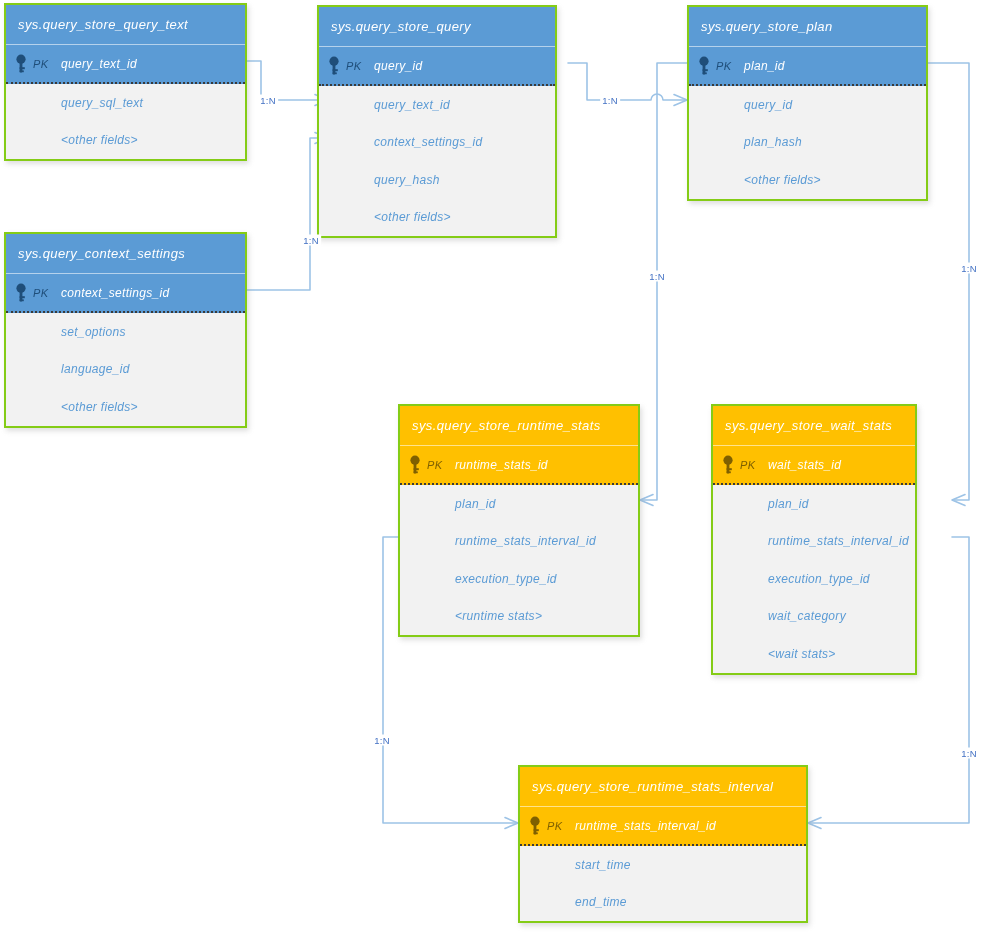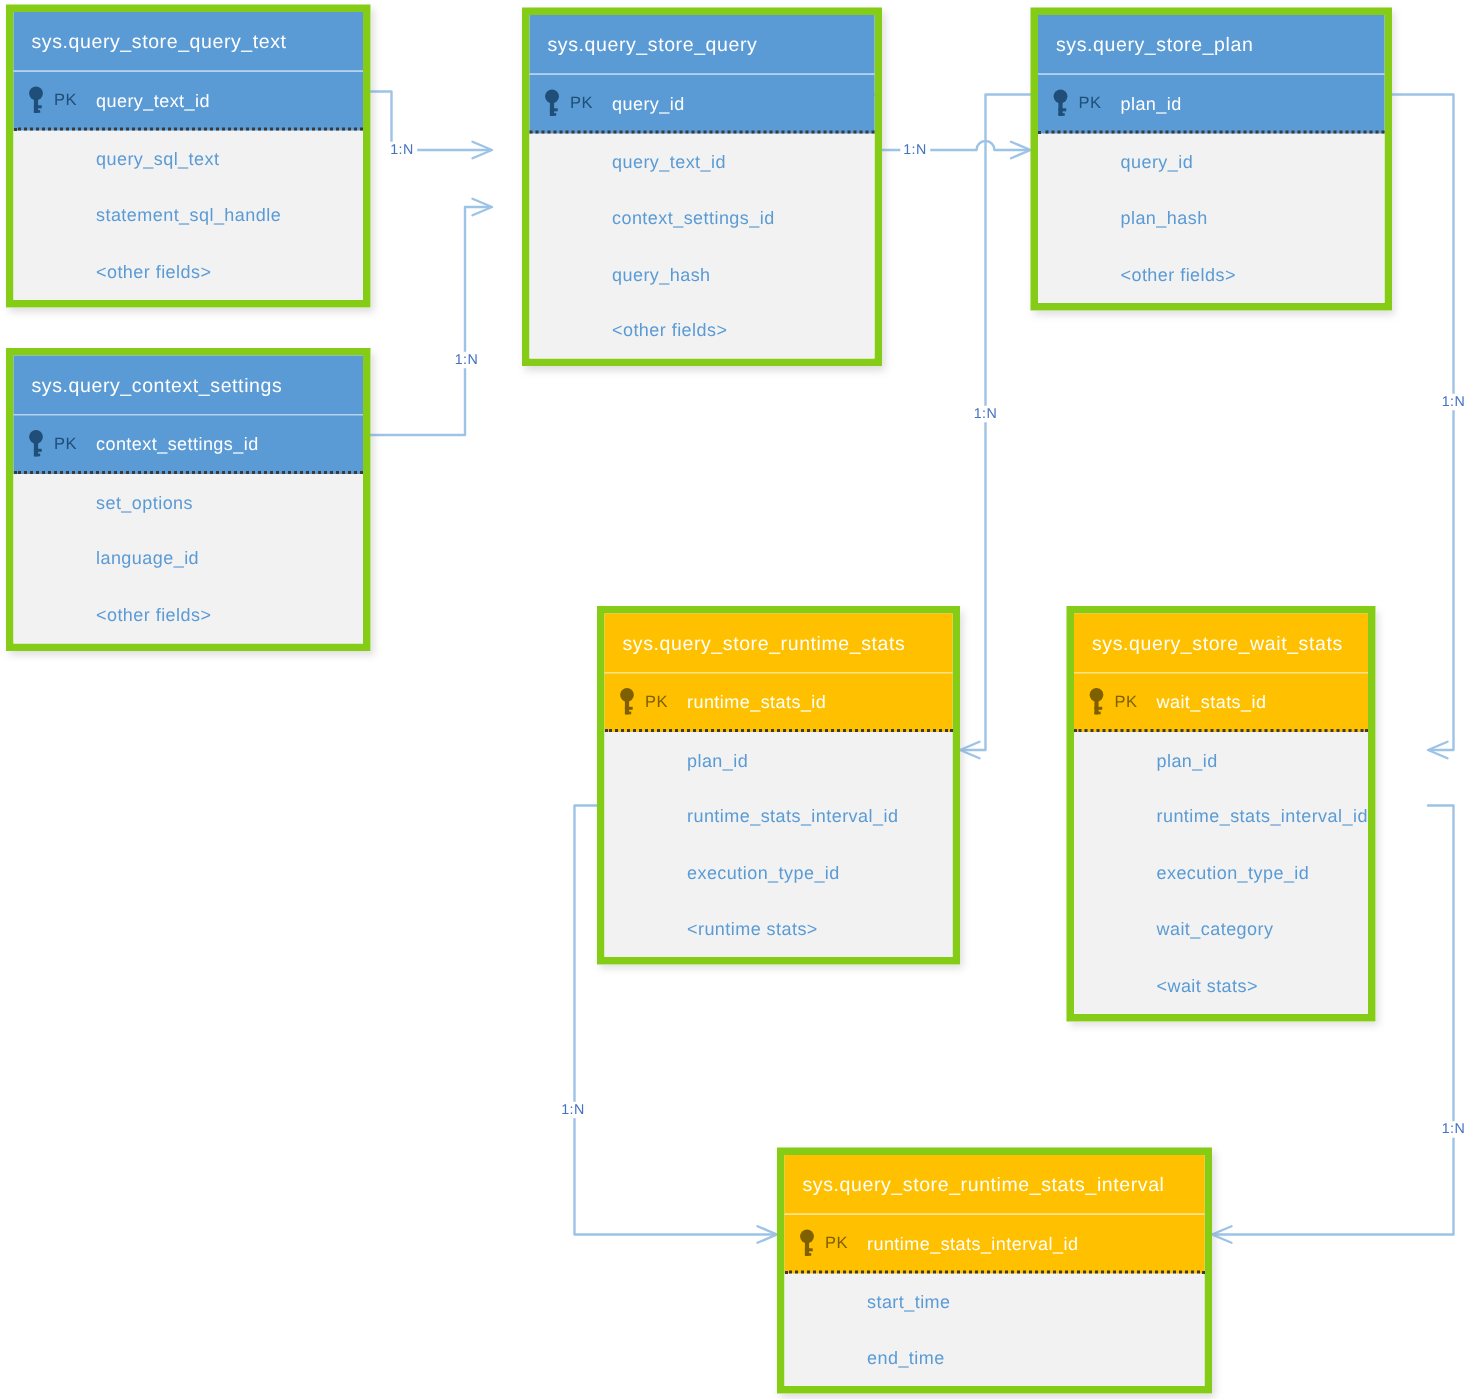--- a/index.html
+++ b/index.html
@@ -3,22 +3,22 @@
 <meta charset="utf-8">
 <style>
   html,body{margin:0;padding:0;background:#ffffff;}
   .canvas{
     position:relative;width:983px;height:933px;background:#ffffff;overflow:hidden;
     font-family:"Liberation Sans","DejaVu Sans",sans-serif;
   }
   .wires{position:absolute;left:0;top:0;width:983px;height:933px;pointer-events:none;}
   .wire{fill:none;stroke:#9dc3e6;stroke-width:1.6;stroke-linejoin:round;stroke-linecap:round;}
 
-  .tbl{position:absolute;box-sizing:border-box;border:5px solid #84cc16;
-       box-shadow:2px 3px 5px rgba(140,140,140,.28);}
+  .tbl{position:absolute;box-sizing:border-box;border:2px solid #84cc16;
+       box-shadow:2px 3px 5px rgba(140,140,140,.28);font-style:italic;}
   .tbl .title{
     height:39px;display:flex;align-items:center;padding-left:12px;
     color:#ffffff;font-size:13px;letter-spacing:.4px;white-space:nowrap;
   }
   .tbl .pkrow{
     height:37px;display:flex;align-items:center;position:relative;
     border-top:1px solid rgba(255,255,255,.55);
     border-bottom:2px dotted #3a3a3a;
     font-size:12px;letter-spacing:.3px;
   }
@@ -29,21 +29,21 @@
   .tbl .frow{
     height:37.5px;display:flex;align-items:center;padding-left:55px;
     color:#5b9bd5;font-size:12px;letter-spacing:.3px;white-space:nowrap;
   }
   .blue .title,.blue .pkrow{background:#5b9bd5;}
   .blue .key,.blue .pklabel{color:#1f4e79;}
   .orange .title,.orange .pkrow{background:#ffc000;}
   .orange .key,.orange .pklabel{color:#7f6000;}
 
   #t0{left:4px;  top:3px;  width:243px;}
-  #t1{left:348px;top:5px;  width:240px;}
+  #t1{left:317px;top:5px;  width:240px;}
   #t2{left:687px;top:5px;  width:241px;}
   #t3{left:4px;  top:232px;width:243px;}
   #t4{left:398px;top:404px;width:242px;}
   #t5{left:711px;top:404px;width:206px;}
   #t6{left:518px;top:765px;width:290px;}
 
   .rel-lbl{
     position:absolute;transform:translate(-50%,-50%);
     background:#ffffff;padding:0 2px;
     color:#4472c4;font-size:9.5px;letter-spacing:.3px;line-height:11px;
@@ -94,21 +94,20 @@
             <rect x="4.6" y="8.6" width="2.8" height="9.8" rx="1"></rect>
             <rect x="4.6" y="13.2" width="5.2" height="2"></rect>
             <rect x="4.6" y="16.4" width="4.2" height="1.8"></rect>
           </svg>
       </span>
       <span class="pklabel">PK</span>
       <span class="pkname">query_text_id</span>
     </div>
     <div class="body">
       <div class="frow">query_sql_text</div>
-      <div class="frow">statement_sql_handle</div>
       <div class="frow">&lt;other fields&gt;</div>
     </div>
   </div>
 
   <div class="tbl blue" id="t1">
     <div class="title">sys.query_store_query</div>
     <div class="pkrow">
       <span class="key">
         <svg width="12" height="20" viewBox="0 0 12 20" fill="currentColor">
             <circle cx="6" cy="5.2" r="4.6"></circle>

